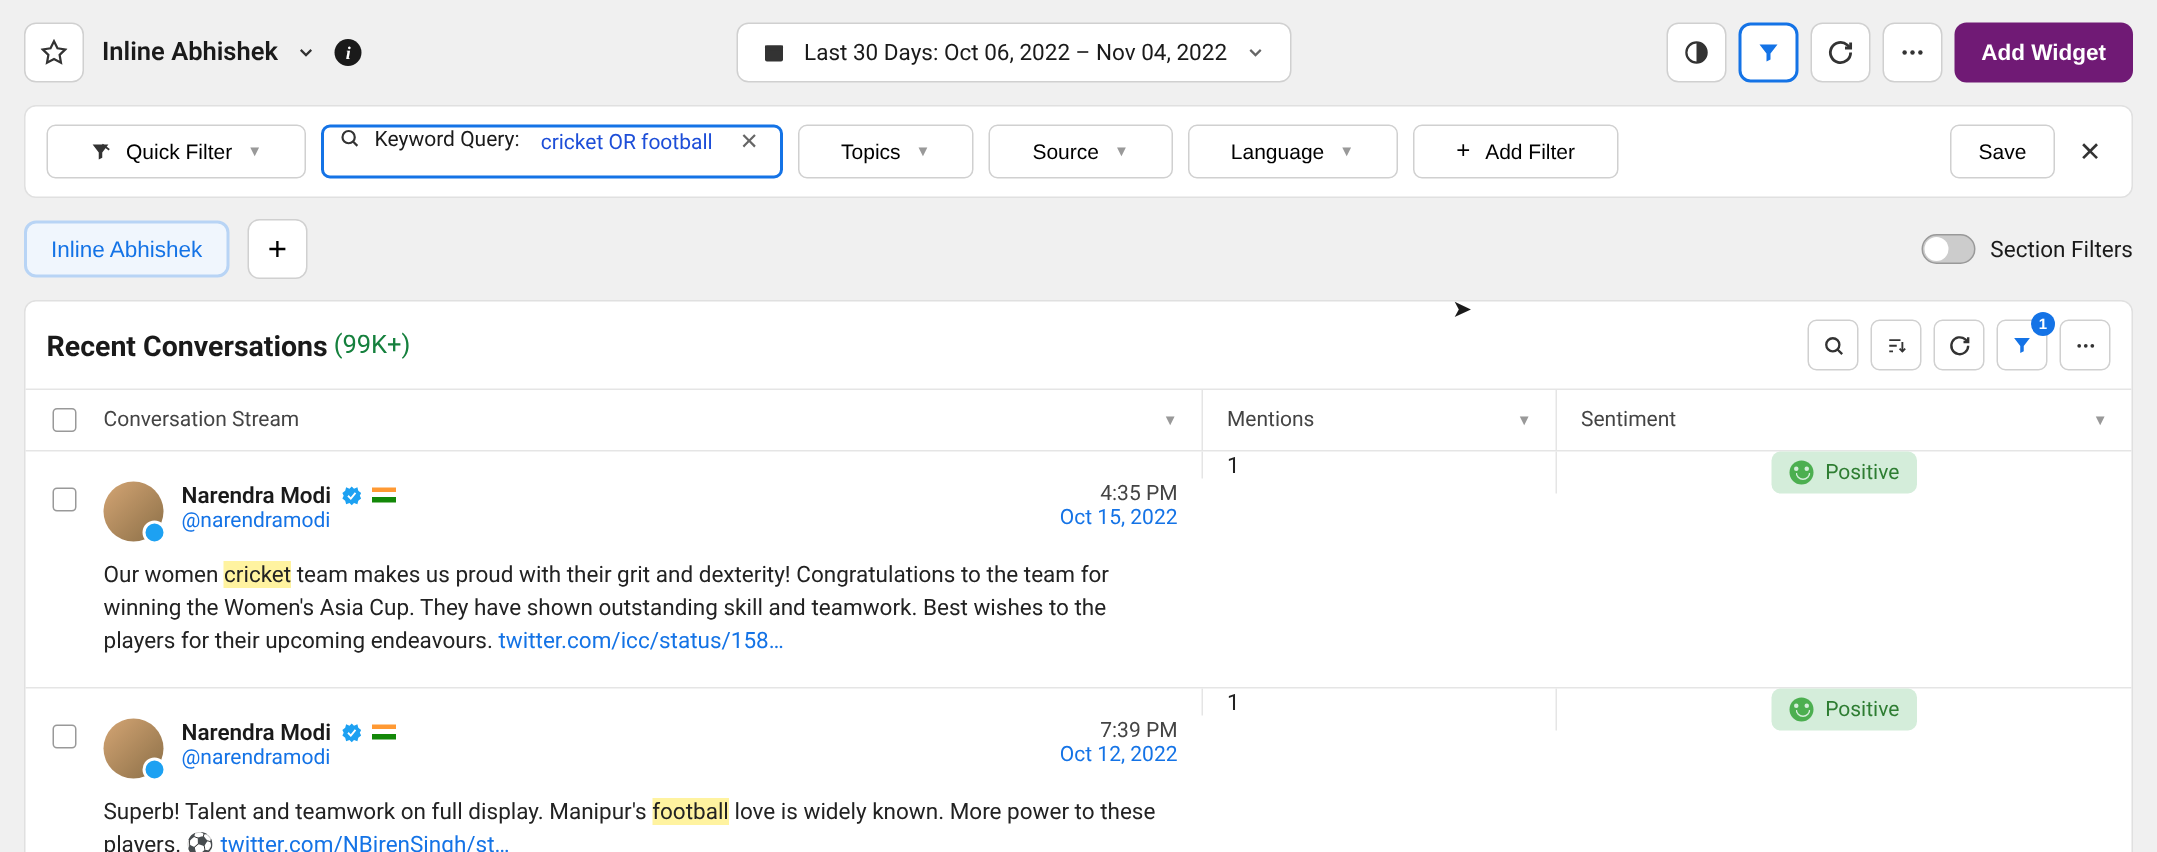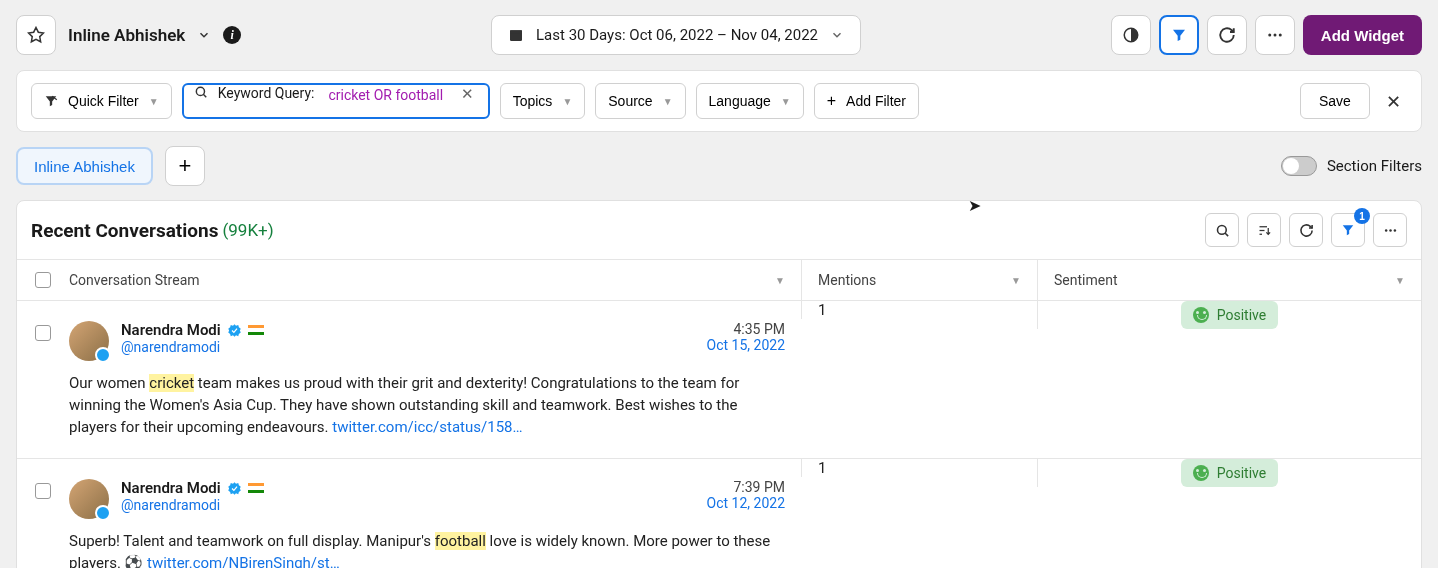--- a/index.html
+++ b/index.html
@@ -101,40 +101,40 @@
       margin: 0 16px;
       padding: 12px 14px;
       display: flex;
       align-items: center;
       gap: 10px;
     }
     .filter-chip {
       border: 1px solid #d0d0d0;
       border-radius: 6px;
       height: 36px;
-      padding: 0 12px;
+      padding: 0 28px;
       display: flex;
       align-items: center;
       gap: 10px;
       font-size: 14px;
       cursor: pointer;
       background: white;
     }
     .keyword-chip {
       border: 2px solid #1473e6;
       height: 36px;
       border-radius: 6px;
       display: flex;
       align-items: flex-start;
       padding: 0 10px;
       gap: 10px;
       font-size: 14px;
     }
     .keyword-value {
-      color: #a21caf;
+      color: #1d4ed8;
       padding: 2px 4px;
     }
     .close-x {
       cursor: pointer;
       color: #666;
       font-size: 15px;
       padding: 0 4px;
     }
     .save-btn {
       border: 1px solid #d0d0d0;

